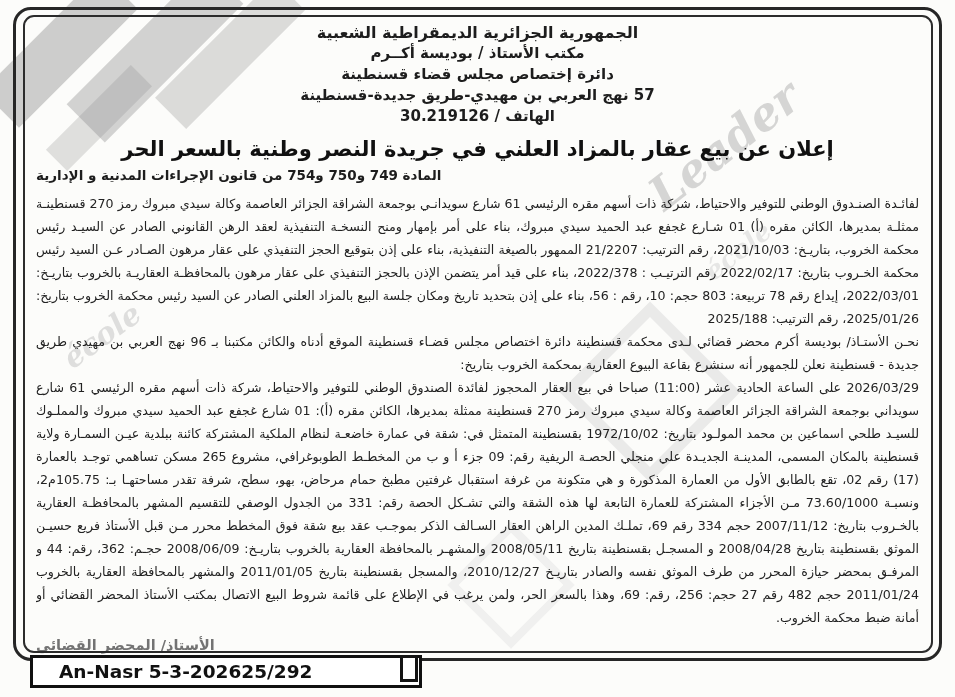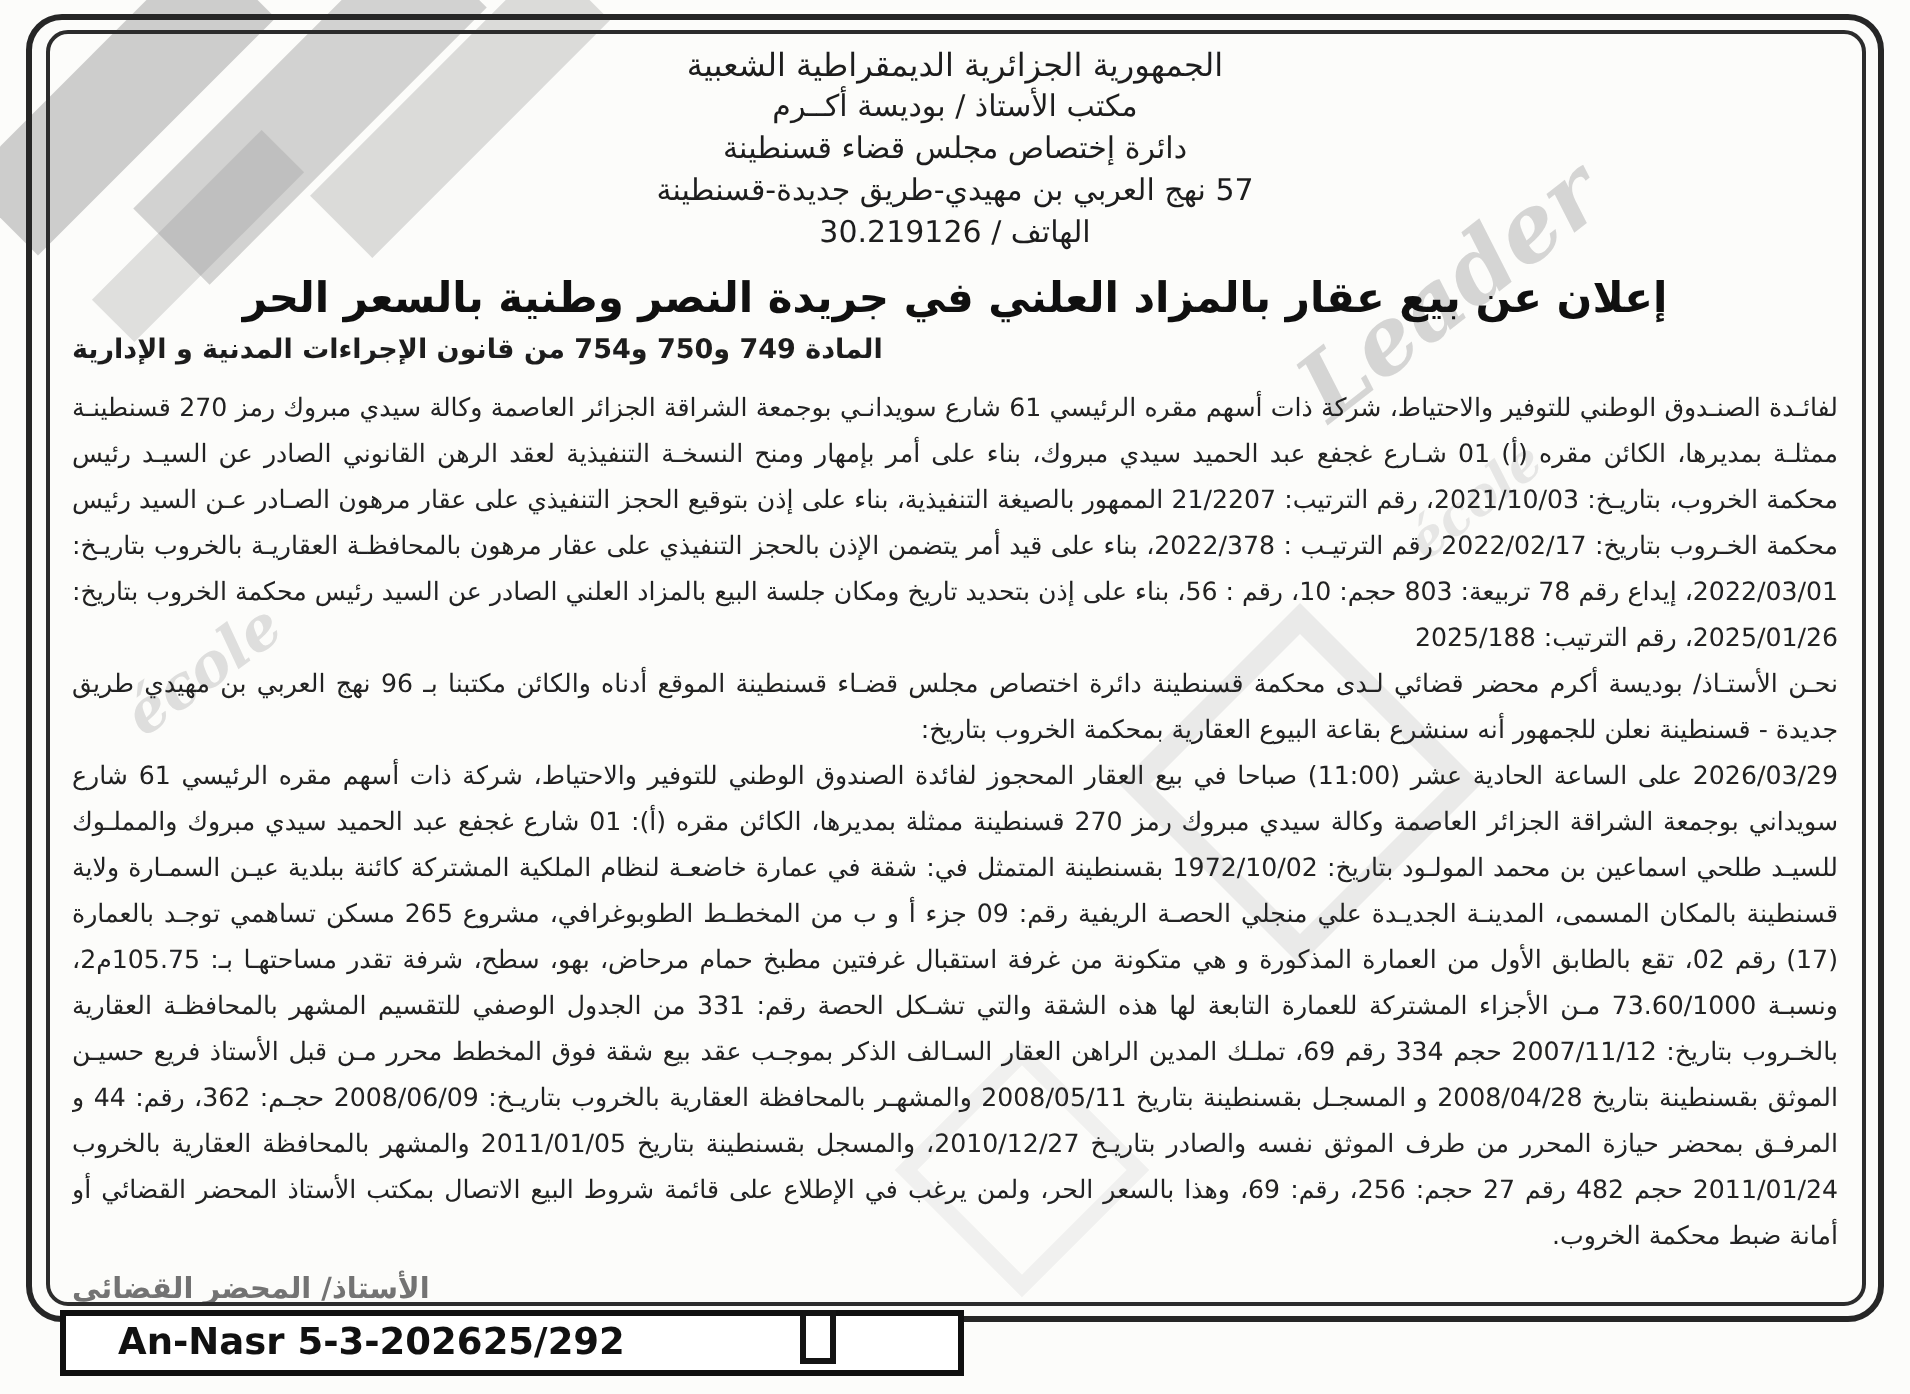--- a/index.html
+++ b/index.html
@@ -42,21 +42,21 @@
     color:#a8a8a8; white-space:nowrap;
   }
   .wm-text.leader { left:636px; top:118px; font-size:46px; transform:rotate(-38deg); opacity:.45; }
   .wm-text.ecole  { left:58px;  top:318px; font-size:30px; transform:rotate(-36deg); opacity:.35; }
   .wm-text.ecole2 { left:700px; top:236px; font-size:26px; transform:rotate(-38deg); opacity:.25; }
   
   .content {
     position:absolute; left:36px; right:36px; top:22px; bottom:52px;
     z-index:2; direction:rtl; overflow:hidden;
   }
-  .doc-header { text-align:center; font-weight:normal; line-height:21px; font-size:15px; }
+  .doc-header { text-align:center; font-weight:bold; line-height:21px; font-size:15px; }
   .doc-header .l1 { font-size:16px; }
   .doc-title {
     text-align:center; font-weight:bold; font-size:21px;
     margin-top:10px; letter-spacing:0.2px; color:#101010;
   }
   .doc-subtitle {
     text-align:left; font-weight:bold; font-size:13.5px; margin-top:6px;
   }
   .doc-body {
     margin-top:9px; font-size:12.6px; line-height:23px;
@@ -64,21 +64,21 @@
   }
   .doc-body p { margin:0; }
   .signature {
     position:absolute; left:36px; bottom:44px; z-index:2;
     direction:rtl; text-align:left;
     font-weight:bold; font-size:14.5px; color:#737373;
   }
   
   .footer-box {
     position:absolute; left:30px; bottom:9px; z-index:4;
-    width:452px; height:33px;
+    width:392px; height:33px;
     background:#ffffff; border:3.5px solid #101010;
     display:flex; align-items:center;
     padding:0 18px 0 26px;
     font-weight:bold; font-size:18.5px; color:#111;
     font-family:"DejaVu Sans", sans-serif;
     direction:ltr;
   }
   .footer-box .ref { }
   .footer-endmark {
     position:absolute; left:400px; bottom:15px; z-index:5;

